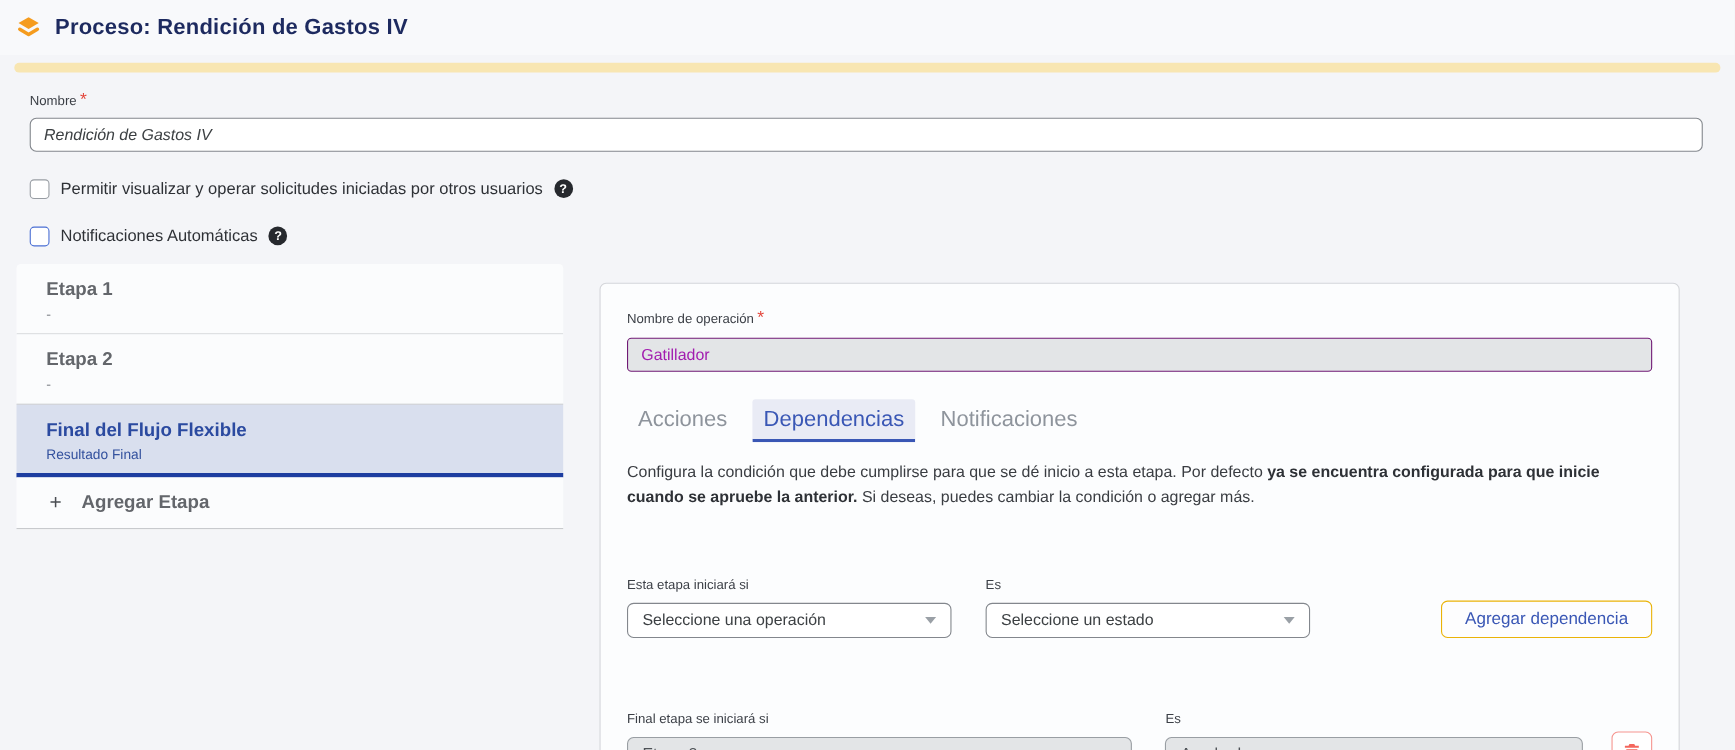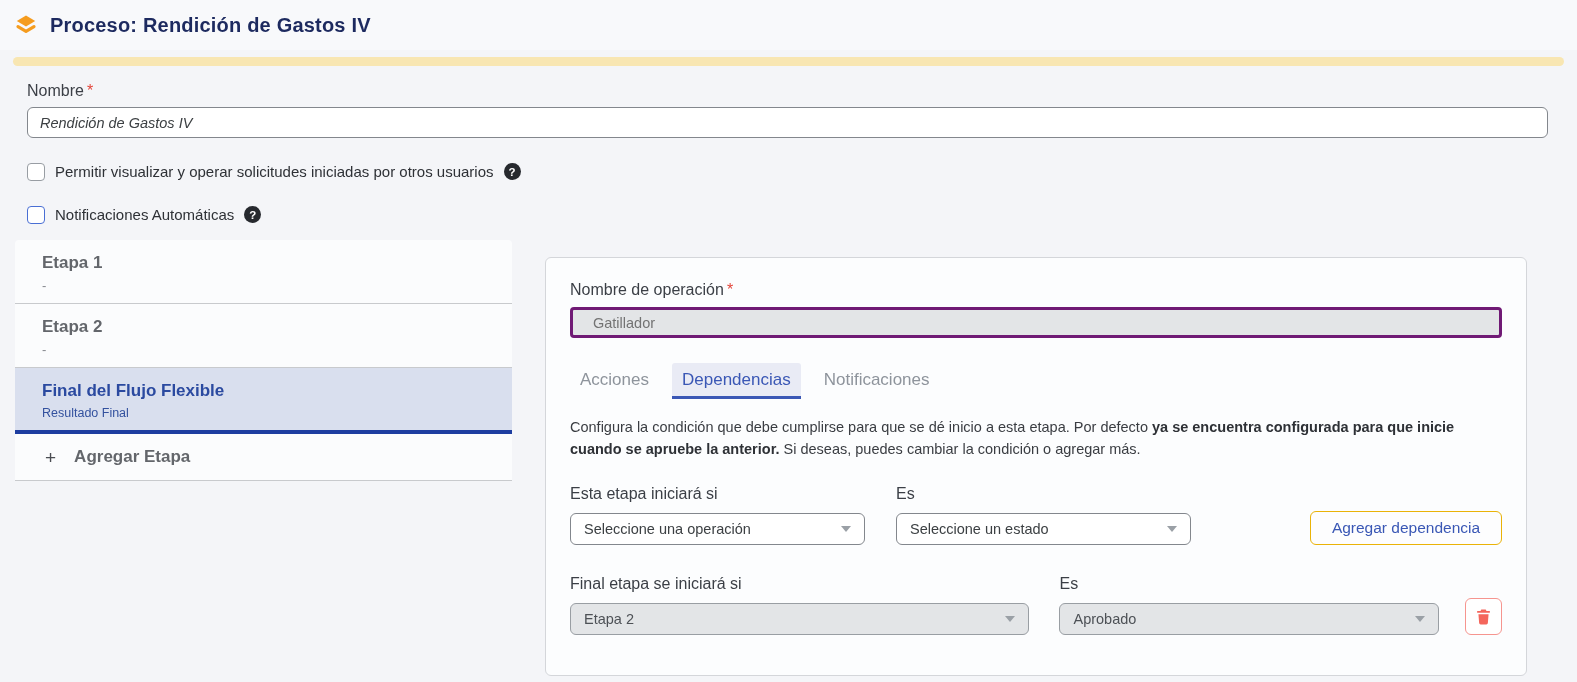--- a/index.html
+++ b/index.html
@@ -11,21 +11,21 @@
     overflow:hidden;
   }
   
   .header { height:50px; display:flex; align-items:center; padding-left:14px; gap:12px; background:#f8f9fb; }
   .layers-icon { width:24px; height:24px; flex:0 0 auto; }
   .header-title { font-size:20px; font-weight:700; color:#1d2a5f; letter-spacing:.2px; }
   .accent-bar { height:9px; background:#f8e6b2; border-radius:5px; margin:7px 13px 0 13px; }
 
   
   .form-section { margin:16px 29px 0 27px; }
-  .field-label { font-size:16px; color:#3b3f46; }
+  .field-label { font-size:12px; color:#3b3f46;margin-top:36px; }
   .req { color:#e3453a; margin-left:3px; }
   .name-input {
     margin-top:7px; width:100%; height:31px; border:1px solid #83878d; border-radius:6px;
     background:#fff; padding:0 12px; font-size:14.5px; color:#3c4043;
     font-family:"Liberation Sans","DejaVu Sans",sans-serif;
     font-style:italic;
   }
 
   .checkbox-row { display:flex; align-items:flex-start; gap:10px; margin:25px 0 0 27px; }
   .checkbox { width:18px; height:18px; border-radius:4px; background:#fff; border:1.5px solid #989da3; cursor:pointer; flex:0 0 auto; }
@@ -55,26 +55,26 @@
   }
   .plus-glyph { font-size:19px; color:#4a4d52; font-weight:400; line-height:1; }
   .add-stage-label { font-size:17px; font-weight:700; color:#63666b; }
 
   
   .op-card {
     margin-left:33px; margin-top:17px; width:982px; background:#fcfdfe;
     border:1px solid #d4d6da; border-radius:6px; padding:23px 24px 40px 24px;
   }
   .op-input {
-    margin-top:8px; width:100%; height:31px; background:#e3e5e7; border:3px solid #701a75;
-    border-radius:4px; color:#737373; font-size:14.5px; padding:0 20px;
+    margin-top:8px; width:100%; height:31px; background:#e3e5e7; border:1px solid #701a75;
+    border-radius:4px; color:#a21caf; font-size:14.5px; padding:0 12px;
     font-family:"Liberation Sans","DejaVu Sans",sans-serif;
   }
   .tabs { display:flex; gap:13px; margin-top:25px; }
-  .tab { font-size:17px; color:#8e949c; padding:7px 10px 9px; cursor:pointer; }
+  .tab { font-size:20px; color:#8e949c; padding:7px 10px 9px; cursor:pointer; }
   .tab.active {
     color:#3a57b5; font-weight:500; background:#e9ebf5;
     border-bottom:3px solid #3a57b5; border-radius:3px 3px 0 0; padding-bottom:6px;
   }
   .desc { margin-top:17px; font-size:14.5px; color:#3a3d42; line-height:1.55; max-width:955px; }
   .desc .bold { font-weight:700; color:#2e3136; }
 
   .dep-row { display:flex; align-items:flex-end; margin-top:24px; }
   .dep-row.second { margin-top:30px; }
   .dep-field .field-label { margin-bottom:10px; }

